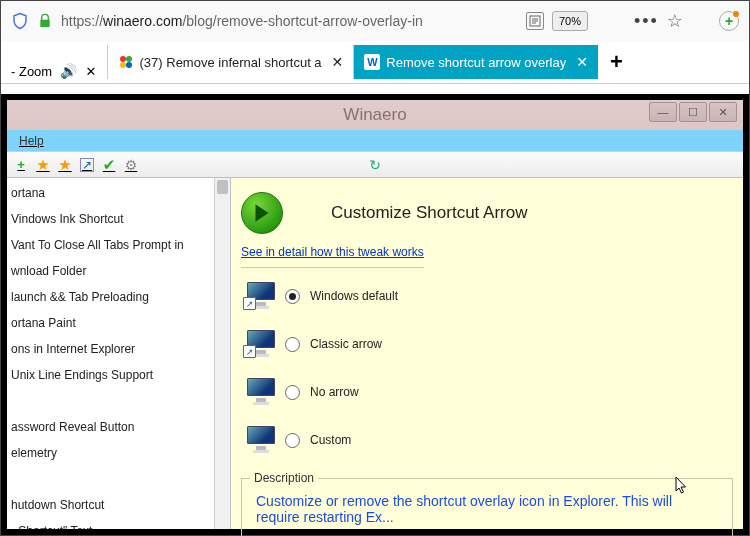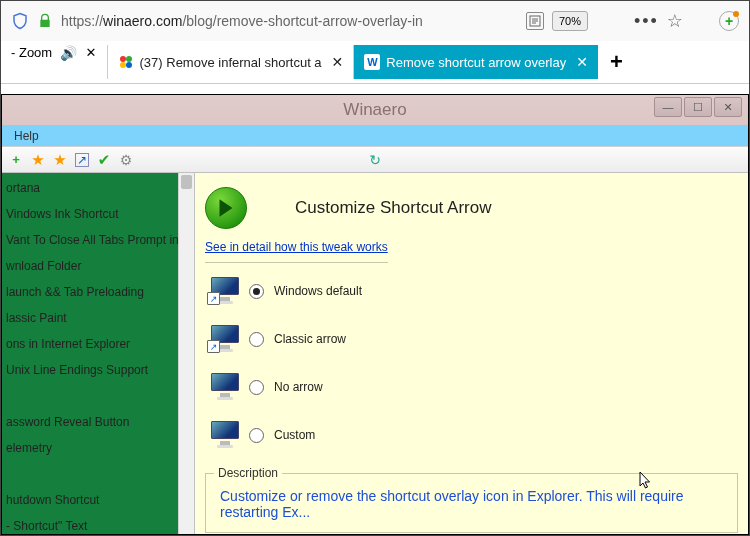--- a/index.html
+++ b/index.html
@@ -19,45 +19,45 @@
   .ext { width:20px; height:20px; border:1px solid #aaa; border-radius:50%; display:flex; align-items:center; justify-content:center; color:#2a2; font-weight:bold; font-size:14px; position:relative; }
   .ext::after { content:''; position:absolute; top:-1px; right:-1px; width:6px; height:6px; border-radius:50%; background:#e80; }
   
   .tab-strip { display:flex; align-items:center; height:42px; background:#fff; }
   .tab { display:flex; align-items:center; gap:6px; padding:0 10px; height:34px; font-size:13px; color:#222; max-width:250px; white-space:nowrap; overflow:hidden; }
   .tab.inactive { border-right:1px solid #ccc; }
   .tab.active { background:#00a3c4; color:#fff; }
   .tab .favicon { width:16px; height:16px; flex-shrink:0; display:flex; align-items:center; justify-content:center; }
   .tab .close { font-size:14px; cursor:pointer; margin-left:4px; }
   .new-tab { font-size:22px; font-weight:bold; padding:0 12px; cursor:pointer; }
-  .zoom-ctrl { display:flex; align-items:flex-start; gap:8px; padding:0 10px; border-right:1px solid #ccc; height:34px; }
+  .zoom-ctrl { display:flex; align-items:flex-end; gap:8px; padding:0 10px; border-right:1px solid #ccc; height:34px; }
   .speaker { font-size:14px; }
   
   
-  .app-window { position:absolute; top:94px; left:1px; right:1px; bottom:1px; border:1px solid #000000; background:#e4d2d2; }
+  .app-window { position:absolute; top:94px; left:1px; right:1px; bottom:1px; border:6px solid #000000; background:#e4d2d2;text-decoration:underline; }
   .titlebar { height:30px; background:linear-gradient(#e1cccc,#dcc6c6); display:flex; align-items:center; padding:0 8px; position:relative; }
   .title { position:absolute; left:50%; transform:translateX(-50%); font-size:17px; color:#8a7070; font-family: "Segoe UI Light", sans-serif; }
   .win-controls { position:absolute; right:6px; top:2px; display:flex; gap:2px; }
   .win-btn { width:28px; height:20px; background:linear-gradient(#d8c4c4,#c8b4b4); border:1px solid #a89090; border-radius:2px; display:flex; align-items:center; justify-content:center; font-size:11px; color:#555; cursor:pointer; }
   
   .menu-bar { height:22px; background:#7dd3fc; border-bottom:1px solid #d0d0d0; display:flex; align-items:center; padding:0 6px; font-size:12px; color:#333; }
   .menu-item { padding:2px 6px; cursor:pointer; }
   
   .toolbar { height:26px; background:linear-gradient(#fcfcfc,#ececec); border-bottom:1px solid #c0c0c0; display:flex; align-items:center; padding:0 4px; gap:2px; position:relative; }
   .tb-btn { width:20px; height:20px; display:flex; align-items:center; justify-content:center; cursor:pointer; }
   .tb-star { color:#f90; font-size:15px; }
   .tb-star.half { color:#f90; }
   .tb-arrow { color:#06c; font-size:12px; border:1px solid #88b; width:14px; height:14px; display:flex; align-items:center; justify-content:center; }
   .tb-check { color:#2a2; font-size:15px; }
   .tb-gear { color:#888; font-size:14px; }
   .reset-center { position:absolute; left:50%; transform:translateX(-50%); display:flex; align-items:center; gap:6px; font-size:12px; }
   .reset-icon { color:#2a8; font-size:14px; }
   
   .app-body { display:flex; position:absolute; top:78px; left:0; right:0; bottom:0; background:#ffffd9; }
-  .sidebar { width:193px; background:#15803d; border-right:1px solid #c0c0c0; position:relative; overflow:hidden; }
+  .sidebar { width:224px; background:#ffffff; border-right:1px solid #c0c0c0; position:relative; overflow:hidden; }
   .side-list { padding:2px 0; }
   .side-item { padding:6px 4px; font-size:12px; color:#222; cursor:pointer; white-space:nowrap; overflow:hidden; }
   .side-scroll { position:absolute; right:0; top:0; bottom:0; width:16px; background:#f0f0f0; border-left:1px solid #d0d0d0; }
   .scroll-thumb { position:absolute; left:2px; right:2px; top:2px; height:14px; background:#c0c0c0; border-radius:2px; }
   
   .main { flex:1; padding:8px 10px; background:#ffffd9; position:relative; }
   .head { display:flex; align-items:center; gap:12px; padding:6px 0 10px 0; }
   .head-icon { width:42px; height:42px; border-radius:50%; background:radial-gradient(circle at 35% 30%, #7bd83a, #2b9b12 70%, #176b06); display:flex; align-items:center; justify-content:center; border:1px solid #1a7a08; }
   .head-icon svg { width:26px; height:26px; }
   .head-title { font-size:17px; color:#222;margin-left:36px; }
@@ -166,21 +166,21 @@
     </div>
   </div>
   <div class="app-body">
     <div class="sidebar">
       <div class="side-list" id="side-list">
           <div class="side-item">ortana</div>
           <div class="side-item">Vindows Ink Shortcut</div>
           <div class="side-item">Vant To Close All Tabs Prompt in</div>
           <div class="side-item">wnload Folder</div>
           <div class="side-item">launch &amp;&amp; Tab Preloading</div>
-          <div class="side-item">lassic Paint</div>
+          <div class="side-item">ortana Paint</div>
           <div class="side-item">ons in Internet Explorer</div>
           <div class="side-item">Unix Line Endings Support</div>
           <div class="side-item">&nbsp;</div>
           <div class="side-item">assword Reveal Button</div>
           <div class="side-item">elemetry</div>
           <div class="side-item">&nbsp;</div>
           <div class="side-item">hutdown Shortcut</div>
           <div class="side-item">- Shortcut" Text</div>
         </div>
       <div class="side-scroll">

